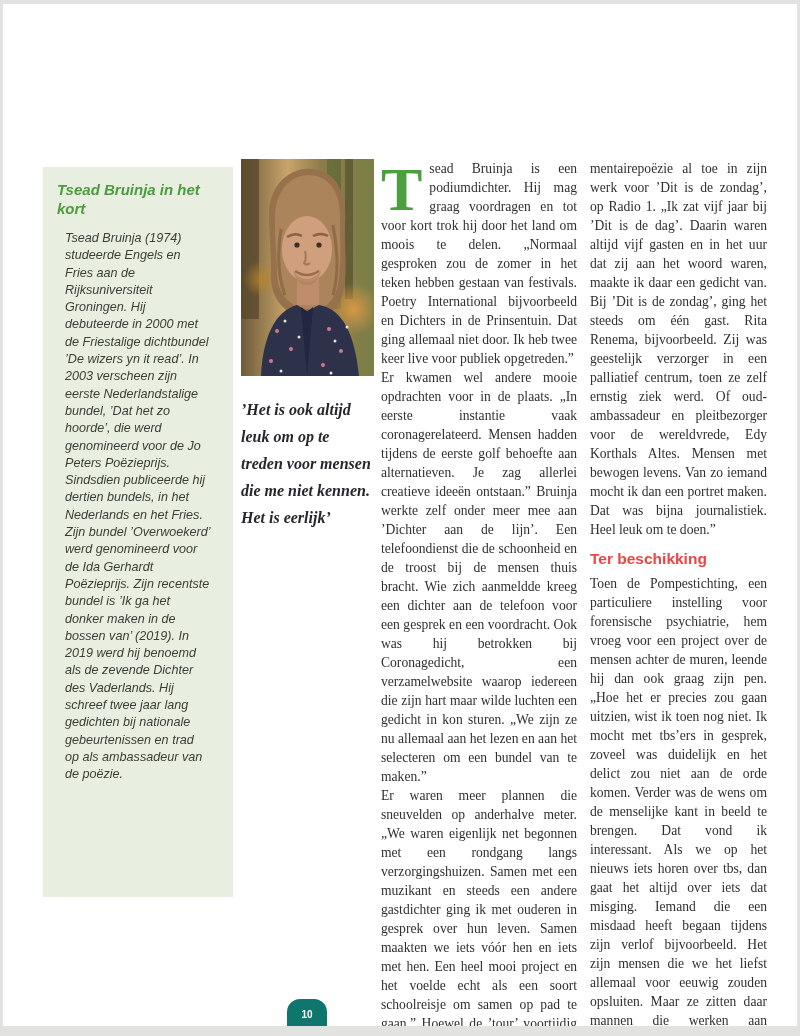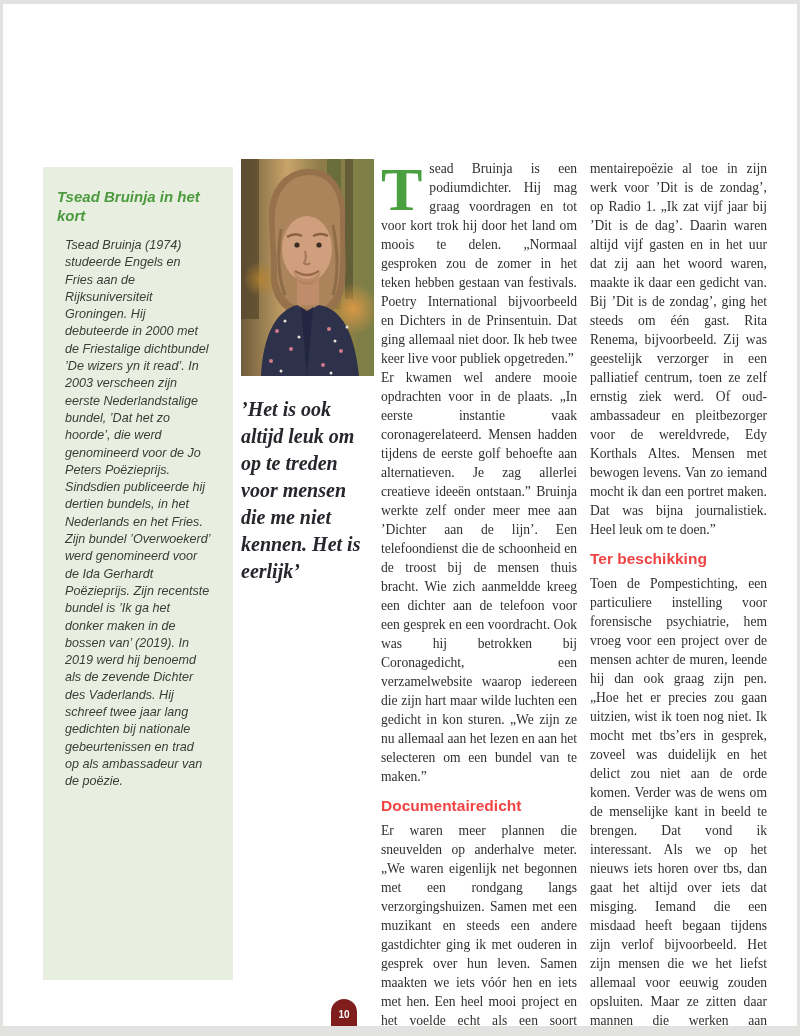--- a/index.html
+++ b/index.html
@@ -11,24 +11,24 @@
     font-family:"Liberation Sans",sans-serif;
   }
   .sheet{
     position:absolute;
     left:3px;top:4px;width:794px;height:1022px;
     background:#ffffff;
   }
   
   .infobox{
     position:absolute;
-    left:40px;top:163px;width:190px;height:813px;
+    left:40px;top:163px;width:190px;height:730px;
     background:#e9efe0;
     box-sizing:border-box;
-    padding:20px 14px;
+    padding:13px 14px;
   }
   .infobox h2{
     margin:0 0 12px 0;
     font-size:15px;line-height:19px;
     font-weight:bold;font-style:italic;
     color:#4b9b3e;
   }
   .infobox p{
     margin:8px;
     font-size:12.6px;line-height:17.3px;
@@ -41,21 +41,21 @@
     left:238px;top:155px;width:133px;height:217px;
     overflow:hidden;
   }
   .photo svg{display:block;}
   
   .pullquote{
     position:absolute;
     left:238px;top:392px;width:134px;
     font-family:"Liberation Serif",serif;
     font-weight:bold;font-style:italic;
-    font-size:20px;line-height:27px;
+    font-size:16px;line-height:27px;
     color:#26262c;
   }
   
   .col{
     position:absolute;top:155px;
     font-family:"Liberation Serif",serif;
     font-size:13.6px;line-height:19px;
     color:#2f2f2e;
     text-align:justify;
     hyphens:auto;
@@ -79,24 +79,24 @@
     text-align:left;
   }
   
   .bottom-strip{
     position:absolute;
     left:0;top:1026px;width:800px;height:10px;
     background:#e2e3e1;
   }
   .page-tab{
     position:absolute;
-    left:287px;top:999px;width:26px;height:28px;
-    background:#7f1d1d;
+    left:287px;top:999px;width:40px;height:28px;
+    background:#0f766e;
     border-radius:13px 13px 0 0;
-    display:flex;align-items:center;justify-content:center;margin-left:44px;
+    display:flex;align-items:center;justify-content:center;
   }
   .page-tab span{
     color:#ffffff;
     font-size:10px;font-weight:bold;
     padding-top:3px;
   }
 </style>
 </head>
 <body>
 
@@ -167,21 +167,20 @@
             <circle cx="90" cy="214" r="1.5"></circle>
         </g>
       </svg>
     </div>
 
     <div class="pullquote">’Het is ook altijd leuk om op te treden voor mensen die me niet kennen. Het is eerlijk’</div>
 
     <div class="col col1">
       <p><span class="dropcap">T</span><span>sead Bruinja is een podiumdichter. Hij mag graag voordragen en tot voor kort trok hij door het land om moois te delen. „Normaal gesproken zou de zomer in het teken hebben gestaan van festivals. Poetry International bijvoorbeeld en Dichters in de Prinsentuin. Dat ging allemaal niet door. Ik heb twee keer live voor publiek opgetreden.”</span></p>
       <p>Er kwamen wel andere mooie opdrachten voor in de plaats. „In eerste instantie vaak coronagerelateerd. Mensen hadden tijdens de eerste golf behoefte aan alternatieven. Je zag allerlei creatieve ideeën ontstaan.” Bruinja werkte zelf onder meer mee aan ’Dichter aan de lijn’. Een telefoondienst die de schoonheid en de troost bij de mensen thuis bracht. Wie zich aanmeldde kreeg een dichter aan de telefoon voor een gesprek en een voordracht. Ook was hij betrokken bij Coronagedicht, een verzamelwebsite waarop iedereen die zijn hart maar wilde luchten een gedicht in kon sturen. „We zijn ze nu allemaal aan het lezen en aan het selecteren om een bundel van te maken.”</p>
-      <h3 class="subhead">Documentairedicht</h3>
       <p>Er waren meer plannen die sneuvelden op anderhalve meter. „We waren eigenlijk net begonnen met een rondgang langs verzorgingshuizen. Samen met een muzikant en steeds een andere gastdichter ging ik met ouderen in gesprek over hun leven. Samen maakten we iets vóór hen en iets met hen. Een heel mooi project en het voelde echt als een soort schoolreisje om samen op pad te gaan.” Hoewel de ’tour’ voortijdig werd afgebroken, leverde het mooie verhalen op die Bruinja omzette in documentairepoëzie: observerende poëzie in de woorden van de mensen zelf. „Eén van de heren die ik sprak is daarna overleden. Hij vertelde me onder meer over zijn oorlogsverleden. Later werd ik gebeld door zijn familie met de vraag of ze het gedicht mochten gebruiken bij de uitvaart. Dat zijn mooie dingen om te mogen geven.”</p>
 
     </div>
 
     <div class="col col2">
       <p>mentairepoëzie al toe in zijn werk voor ’Dit is de zondag’, op Radio 1. „Ik zat vijf jaar bij ’Dit is de dag’. Daarin waren altijd vijf gasten en in het uur dat zij aan het woord waren, maakte ik daar een gedicht van. Bij ’Dit is de zondag’, ging het steeds om één gast. Rita Renema, bijvoorbeeld. Zij was geestelijk verzorger in een palliatief centrum, toen ze zelf ernstig ziek werd. Of oud-ambassadeur en pleitbezorger voor de wereldvrede, Edy Korthals Altes. Mensen met bewogen levens. Van zo iemand mocht ik dan een portret maken. Dat was bijna journalistiek. Heel leuk om te doen.”</p>
       <h3 class="subhead">Ter beschikking</h3>
       <p>Toen de Pompestichting, een particuliere instelling voor forensische psychiatrie, hem vroeg voor een project over de mensen achter de muren, leende hij dan ook graag zijn pen. „Hoe het er precies zou gaan uitzien, wist ik toen nog niet. Ik mocht met tbs’ers in gesprek, zoveel was duidelijk en het delict zou niet aan de orde komen. Verder was de wens om de menselijke kant in beeld te brengen. Dat vond ik interessant. Als we op het nieuws iets horen over tbs, dan gaat het altijd over iets dat misging. Iemand die een misdaad heeft begaan tijdens zijn verlof bijvoorbeeld. Het zijn mensen die we het liefst allemaal voor eeuwig zouden opsluiten. Maar ze zitten daar mannen die werken aan terugkeer in de maatschappij. Ze volgen therapie en maken stapsgewijs hun vorderingen. Dat zien we niet terug in het nieuws.”</p>
 
     </div>

